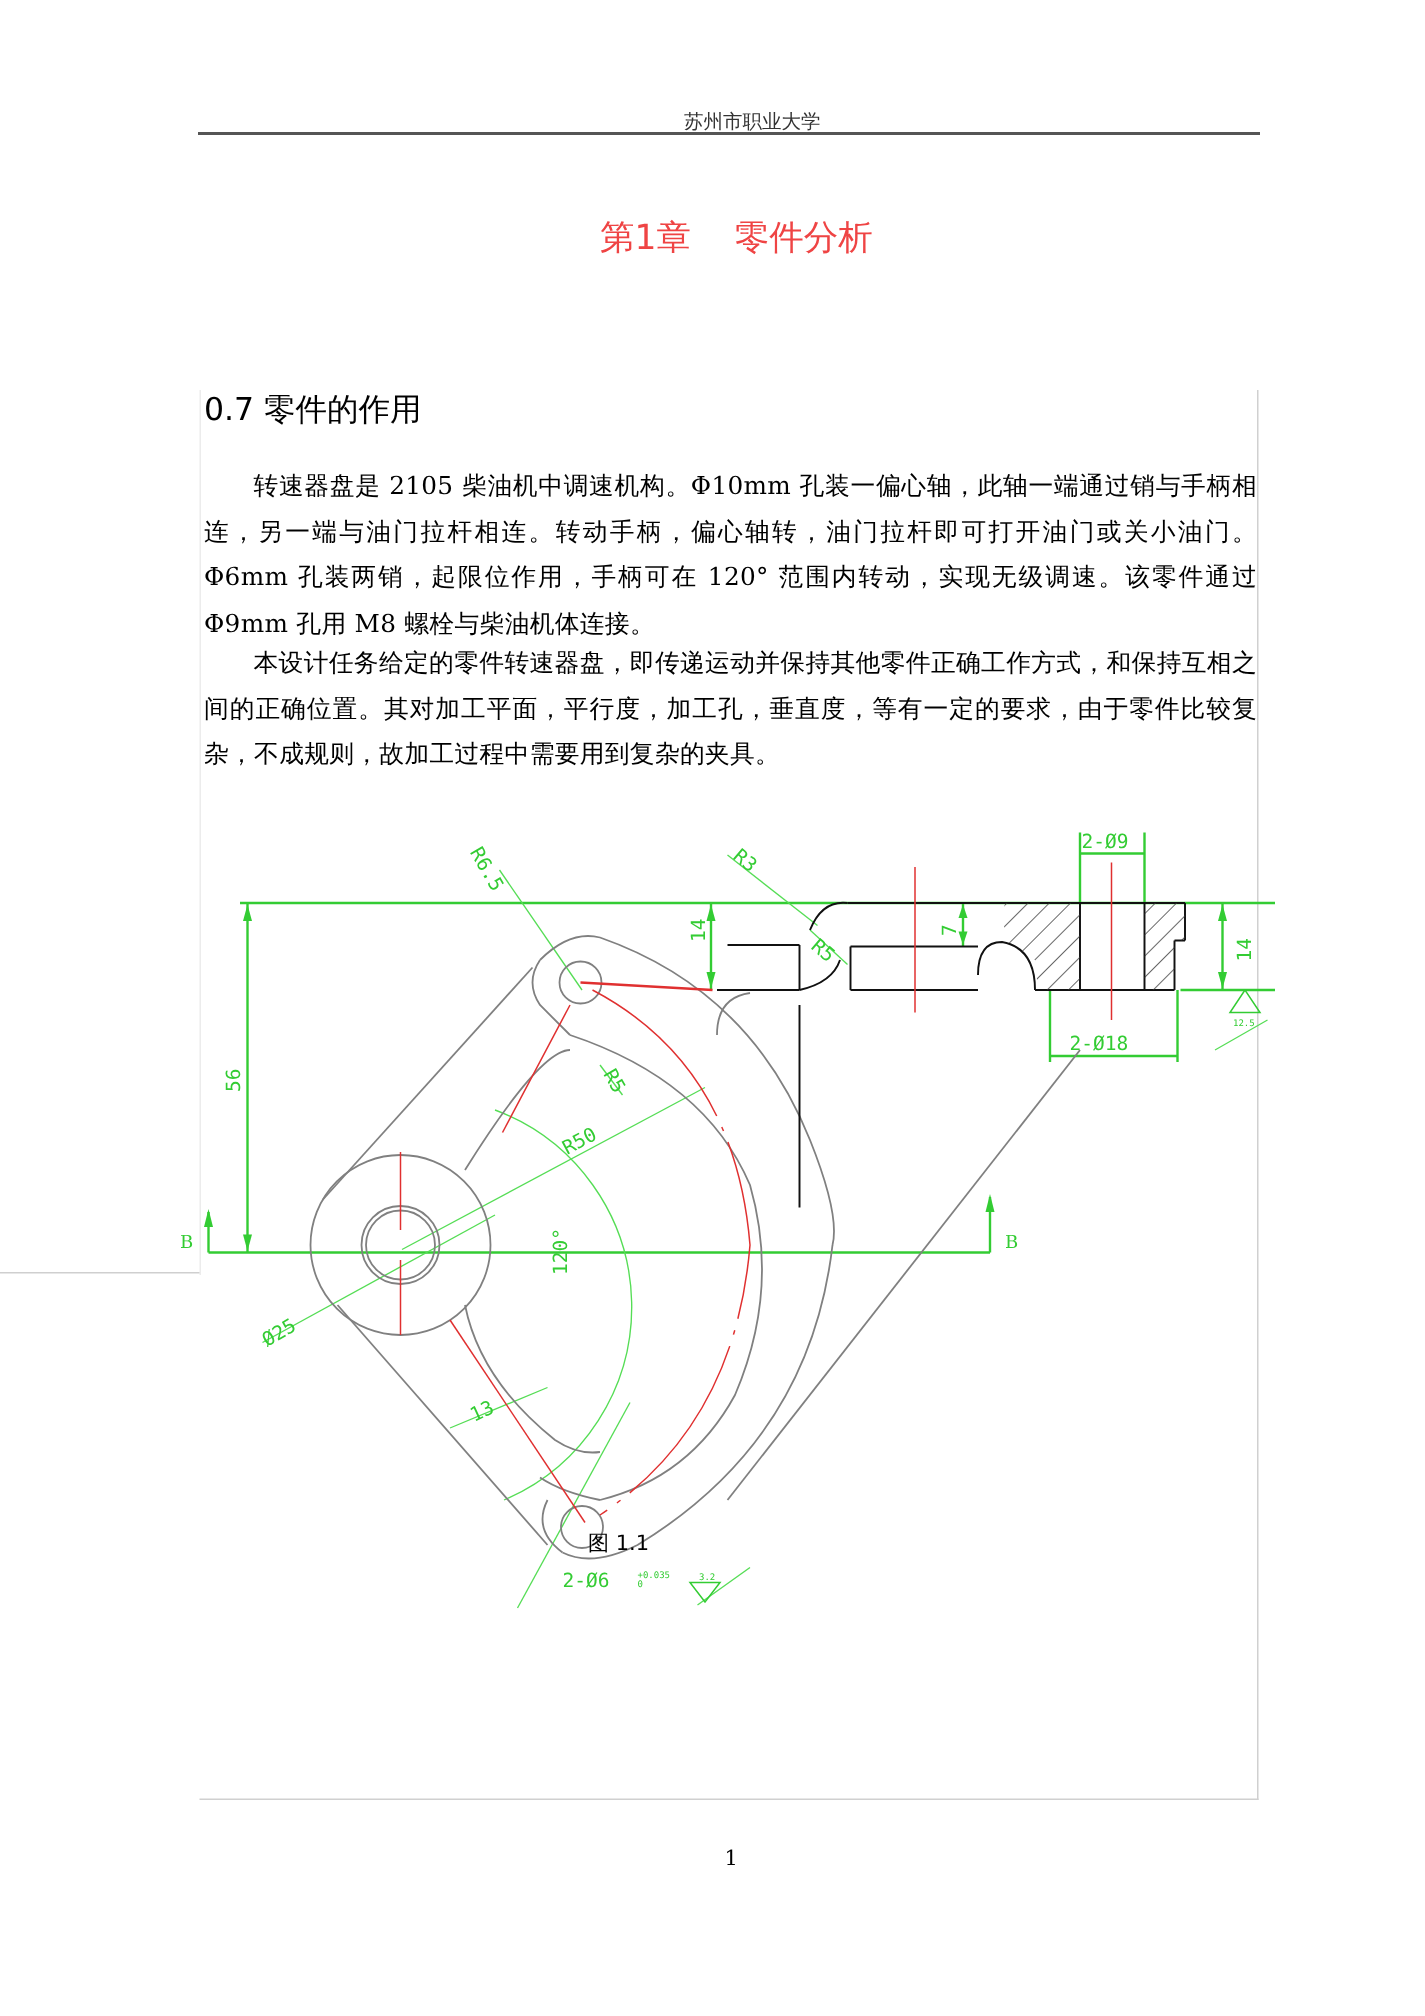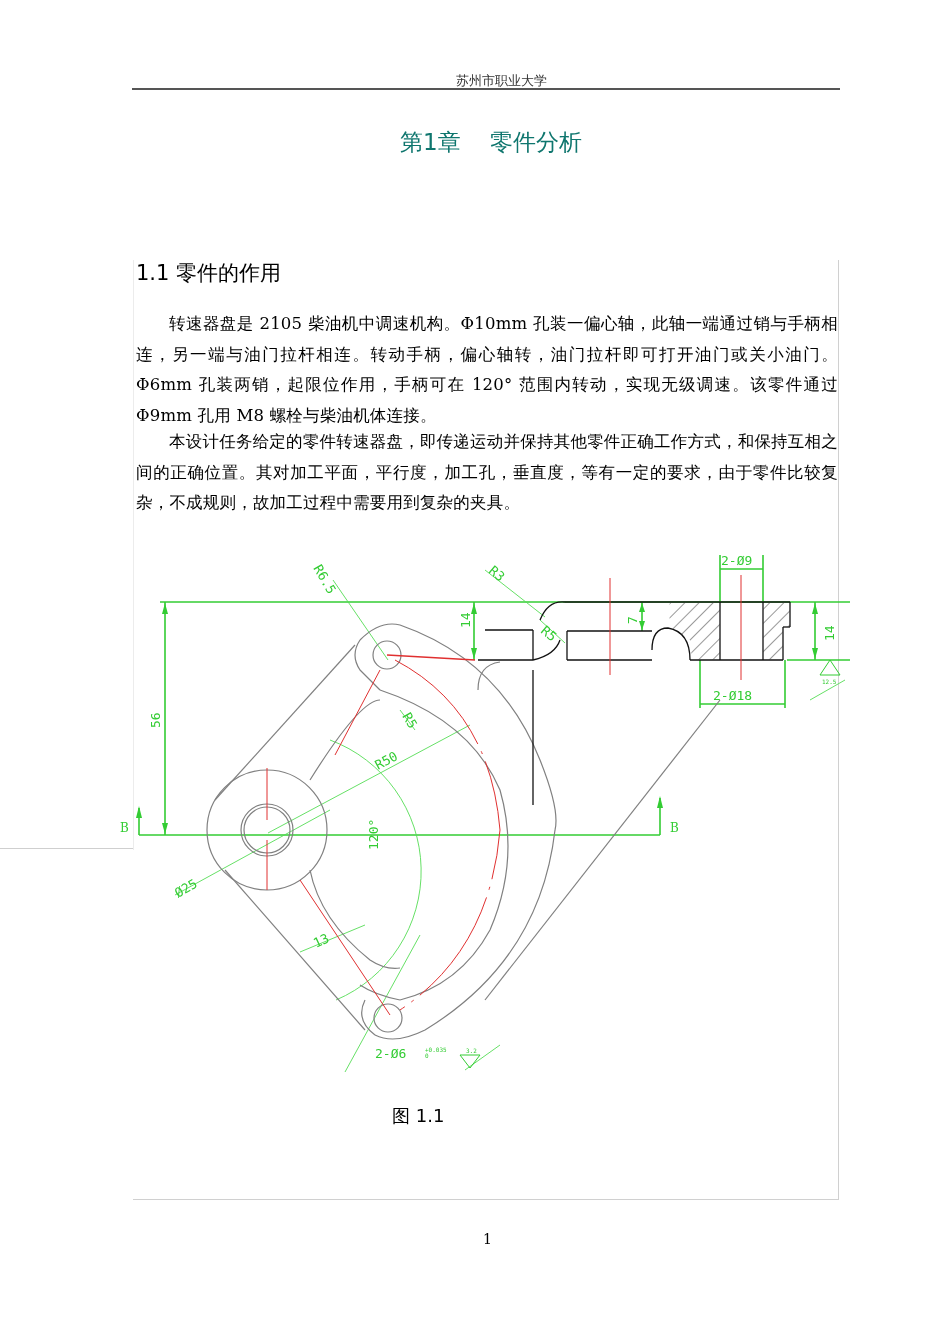--- a/index.html
+++ b/index.html
@@ -2,54 +2,54 @@
 <html><head>
 <meta charset="utf-8">
 <style>
   html, body { margin: 0; padding: 0; background: #ffffff; }
   body { width: 950px; height: 1344px; position: relative; overflow: hidden;
          font-family: "DejaVu Serif", "Liberation Serif", serif; color: #000; }
   .header-text { position: absolute; top: 72px; left: 0; width: 950px; text-align: center;
                  font-size: 13px; color: #333; font-family: "DejaVu Serif", serif; letter-spacing: 0px; }
   .header-text span { position: absolute; left: 456px; }
   .header-rule { position: absolute; top: 88px; left: 132px; width: 708px; height: 2px; background: #555; }
-  .chapter-title { position: absolute; top: 127px; left: 400px; font-size: 23px;
-                   font-family: "DejaVu Sans", "Liberation Sans", sans-serif; color: #0f766e; white-space: pre; }
+  .chapter-title { position: absolute; top: 143px; left: 400px; font-size: 23px;
+                   font-family: "DejaVu Sans", "Liberation Sans", sans-serif; color: #ef4444; white-space: pre; }
   .frame-top { position: absolute; top: 260px; left: 838px; width: 1px; height: 940px; background: #d0d0d0; }
   .frame-left { position: absolute; top: 260px; left: 133px; width: 1px; height: 590px; background: #ececec; }
   .frame-bottom { position: absolute; top: 1199px; left: 133px; width: 706px; height: 1px; background: #d0d0d0; }
   .frame-left2 { position: absolute; top: 848px; left: 0px; width: 133px; height: 1px; background: #cfcfcf; }
   .section-title { position: absolute; top: 259px; left: 136px; font-size: 21px;
                    font-family: "DejaVu Sans", "Liberation Sans", sans-serif; }
   .para { position: absolute; left: 136px; width: 702px; font-size: 16.5px; line-height: 30.5px;
           text-align: justify; text-indent: 2em; font-family: "DejaVu Serif", serif; letter-spacing: 0.2px; }
   .para1 { top: 309px; }
   .para2 { top: 427px; }
   .drawing { position: absolute; left: 0; top: 540px; }
-  .caption { position: absolute; top: 1104px; left: 392px; font-size: 18px;
+  .caption { position: absolute; top: 1020px; left: 392px; font-size: 14px;
              font-family: "DejaVu Sans", "Liberation Sans", sans-serif; }
   .page-number { position: absolute; top: 1231px; left: 483px; font-size: 14px; font-family: "DejaVu Serif", serif; }
   .dim { fill: #33cc33; font-family: "DejaVu Sans Mono", monospace; font-size: 13px; }
 </style>
 </head>
 <body>
 
 <div class="header-text">
     <span>苏州市职业大学</span>
   </div>
 <div class="header-rule"></div>
 
 <div class="chapter-title">第1章    零件分析</div>
 
 <div class="frame-top"></div>
 <div class="frame-left"></div>
 <div class="frame-bottom"></div>
 <div class="frame-left2"></div>
 
-<div class="section-title">1.1 零件的作用</div>
+<div class="section-title">0.7 零件的作用</div>
 <div class="para para1">转速器盘是 2105 柴油机中调速机构。Φ10mm 孔装一偏心轴，此轴一端通过销与手柄相连，另一端与油门拉杆相连。转动手柄，偏心轴转，油门拉杆即可打开油门或关小油门。Φ6mm 孔装两销，起限位作用，手柄可在 120° 范围内转动，实现无级调速。该零件通过Φ9mm 孔用 M8 螺栓与柴油机体连接。</div>
 <div class="para para2">本设计任务给定的零件转速器盘，即传递运动并保持其他零件正确工作方式，和保持互相之间的正确位置。其对加工平面，平行度，加工孔，垂直度，等有一定的要求，由于零件比较复杂，不成规则，故加工过程中需要用到复杂的夹具。</div>
 
 <svg class="drawing" width="950" height="545" viewBox="0 540 950 545" xmlns="http://www.w3.org/2000/svg">
   <defs>
     <pattern id="hatch" patternUnits="userSpaceOnUse" width="10" height="10" patternTransform="rotate(45)">
       <line x1="0" y1="0" x2="0" y2="10" stroke="#333" stroke-width="1"></line>
     </pattern>
   </defs>
 

